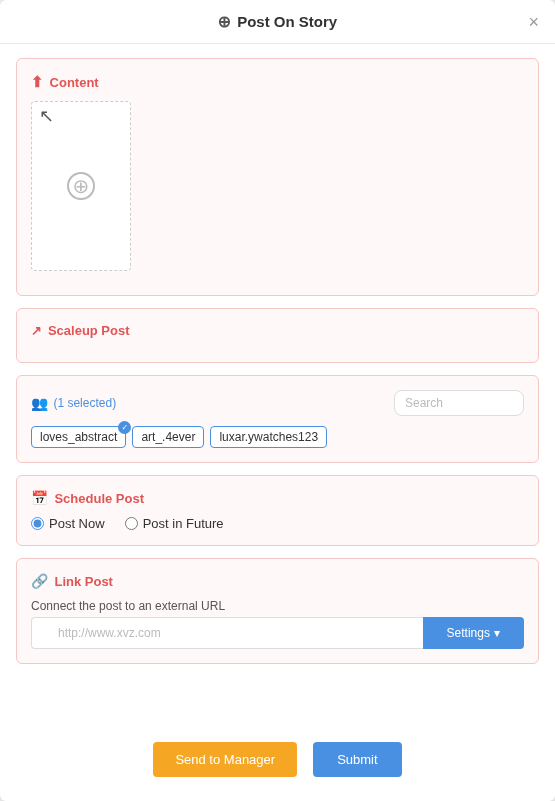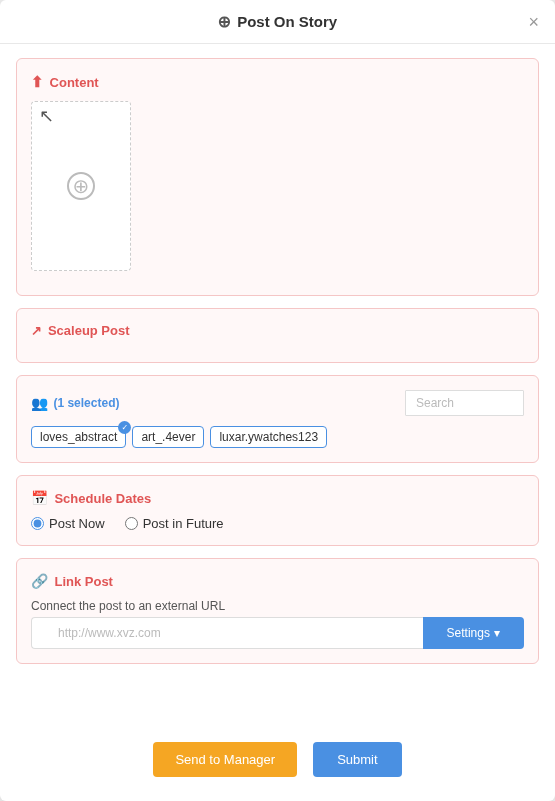--- a/index.html
+++ b/index.html
@@ -129,29 +129,29 @@
       font-size: 13px;
       font-weight: 600;
       color: #333;
       display: flex;
       align-items: center;
       gap: 5px;
     }
     .selected-badge {
       color: #4a90e2;
       font-size: 12px;
-      font-weight: bold;
+      font-weight: normal;
     }
     .search-input {
       border: 1px solid #ddd;
-      border-radius: 1px;
+      border-radius: 8px;
       padding: 5px 10px;
       font-size: 12px;
       outline: none;
-      width: 119px;
+      width: 130px;
       color: #999;
     }
     .search-input::placeholder { color: #bbb; }
     .page-tags {
       display: flex;
       flex-wrap: wrap;
       gap: 6px;
       margin-top: 6px;
     }
     .page-tag {
@@ -344,21 +344,21 @@
         </div>
         <div class="page-tag">
           <span>luxar.ywatches123</span>
         </div>
       </div>
     </div>
 
     <div class="section schedule-section">
       <div class="section-title">
         <span class="icon-calendar">📅</span>
-        <span>Schedule Dates</span>
+        <span>Schedule Post</span>
       </div>
       <div class="radio-group">
         <label class="radio-label">
           <input type="radio" name="schedule" checked="" style="">
           <span>Post Now</span>
         </label>
         <label class="radio-label">
           <input type="radio" name="schedule" style="">
           <span>Post in Future</span>
         </label>

